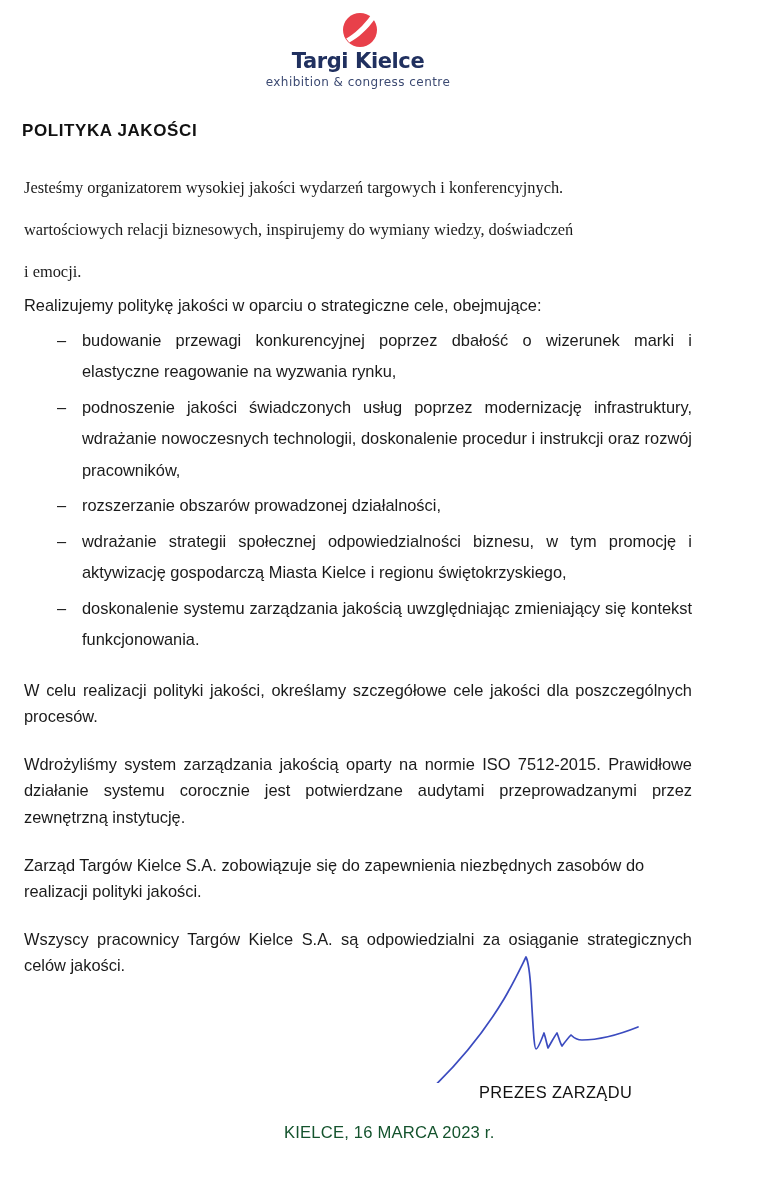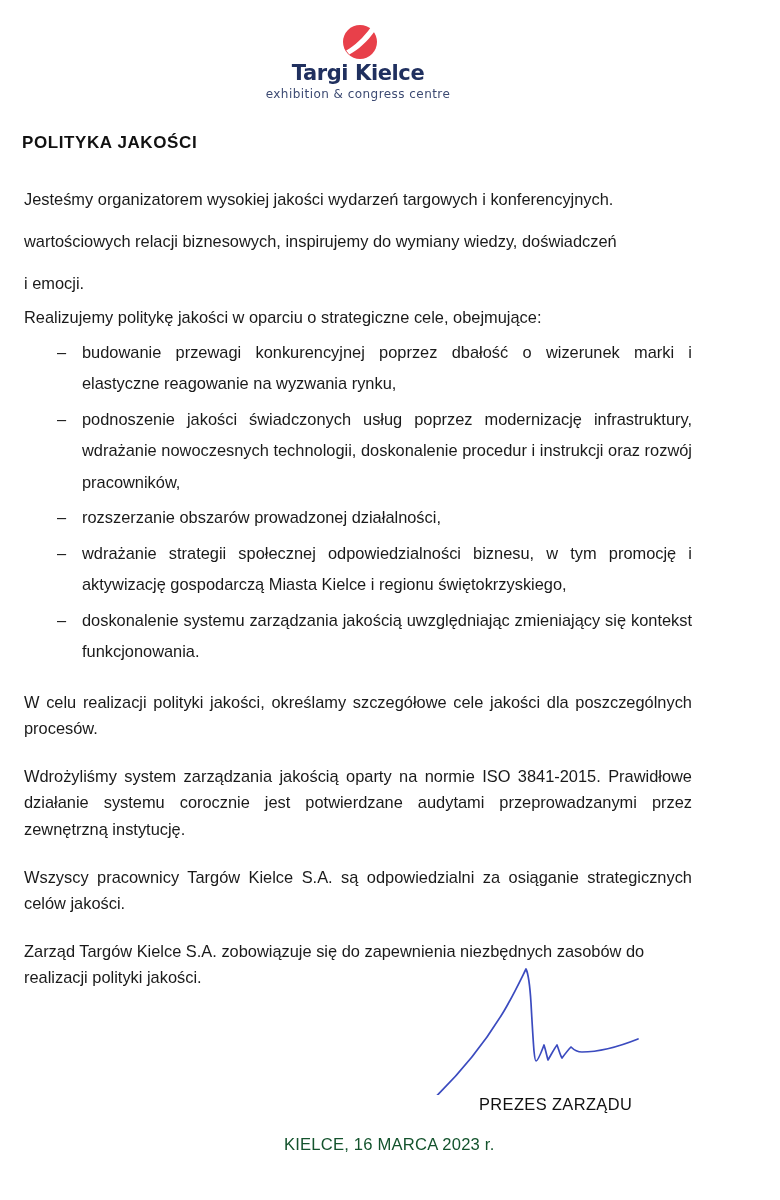--- a/index.html
+++ b/index.html
@@ -16,21 +16,21 @@
     font-family: "Liberation Sans", sans-serif;
     color: #1a1a1a;
     -webkit-font-smoothing: antialiased;
   }
 
   .page {
     position: relative;
     width: 716px;
     height: 1200px;
     box-sizing: border-box;
-    padding: 12px 22px;
+    padding: 0 22px;
   }
 
   
   .logo-block {
     width: 100%;
     display: flex;
     flex-direction: column;
     align-items: center;
     padding-top: 10px;
   }
@@ -81,20 +81,21 @@
   }
 
   .para.justify {
     text-align: justify;
     text-align-last: left;
   }
 
   
   .lead-block p.para {
     line-height: 2.55;
+    font-family: Liberation Serif, serif;
   }
 
   .intro-line {
     margin-top: 22px;
     line-height: 1.6;
   }
 
   
   ul.goals {
     list-style: none;
@@ -207,29 +208,29 @@
         <span class="dash">–</span>
         <span>doskonalenie systemu zarządzania jakością uwzględniając zmieniający się kontekst funkcjonowania.</span>
       </li>
     </ul>
 
     <div class="block">
       <p class="para justify">W celu realizacji polityki jakości, określamy szczegółowe cele jakości dla poszczególnych procesów.</p>
     </div>
 
     <div class="block">
-      <p class="para justify">Wdrożyliśmy system zarządzania jakością oparty na normie ISO 3841-2015. Prawidłowe działanie systemu corocznie jest potwierdzane audytami przeprowadzanymi przez zewnętrzną instytucję.</p>
+      <p class="para justify">Wdrożyliśmy system zarządzania jakością oparty na normie ISO 7512-2015. Prawidłowe działanie systemu corocznie jest potwierdzane audytami przeprowadzanymi przez zewnętrzną instytucję.</p>
+    </div>
+
+    <div class="block">
+      <p class="para">Zarząd Targów Kielce S.A. zobowiązuje się do zapewnienia niezbędnych zasobów do realizacji polityki jakości.</p>
     </div>
 
     <div class="block">
       <p class="para justify">Wszyscy pracownicy Targów Kielce S.A. są odpowiedzialni za osiąganie strategicznych celów jakości.</p>
-    </div>
-
-    <div class="block">
-      <p class="para">Zarząd Targów Kielce S.A. zobowiązuje się do zapewnienia niezbędnych zasobów do realizacji polityki jakości.</p>
     </div>
 
     <div class="sign-area">
       <svg class="signature-svg" viewBox="0 0 260 130" aria-hidden="true">
         <g fill="none" stroke="#3b4bbf" stroke-width="1.7" stroke-linecap="round" stroke-linejoin="round">
           <path d="M-38 176 C 10 140, 52 96, 82 46 C 92 29, 99 14, 104 4 C 107 10, 108 22, 109 38 C 110 56, 111 74, 112 86 C 112.6 92, 113 96, 114 96 C 116 96, 119 88, 122 80 C 124 86, 125 92, 126 95 C 129 90, 132 84, 135 80 C 137 85, 138 90, 140 93 C 143 89, 146 85, 149 82 C 152 85, 155 87, 160 87 C 176 87, 196 82, 216 74"></path>
         </g>
       </svg>
       <div class="sign-title">PREZES ZARZĄDU</div>
       <div class="date-line">KIELCE, 16 MARCA 2023 r.</div>

